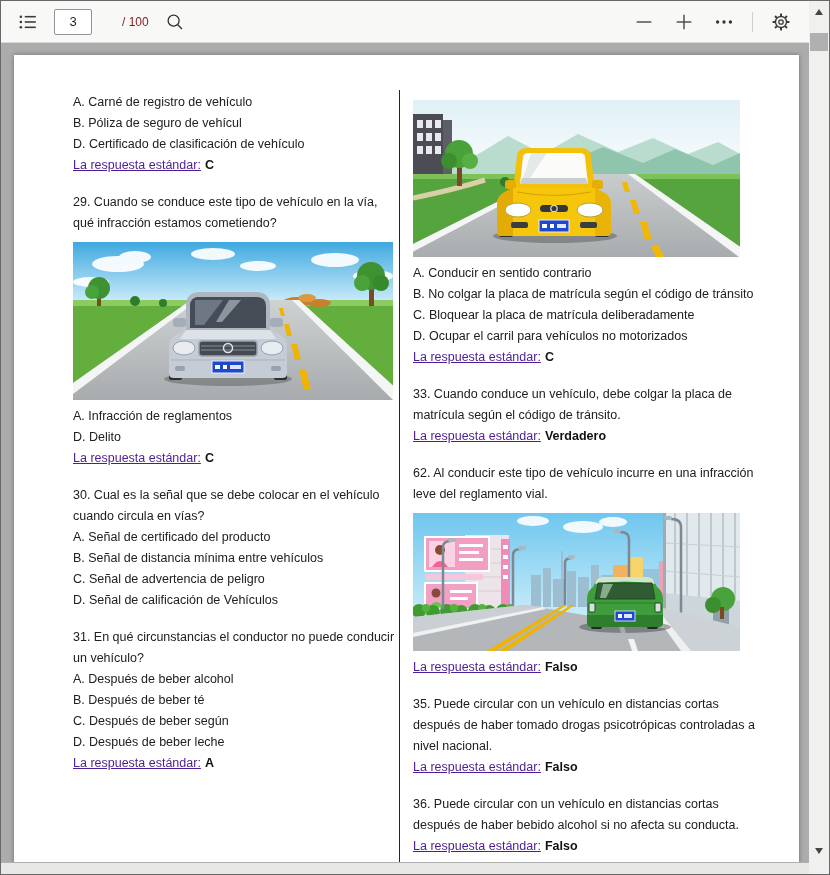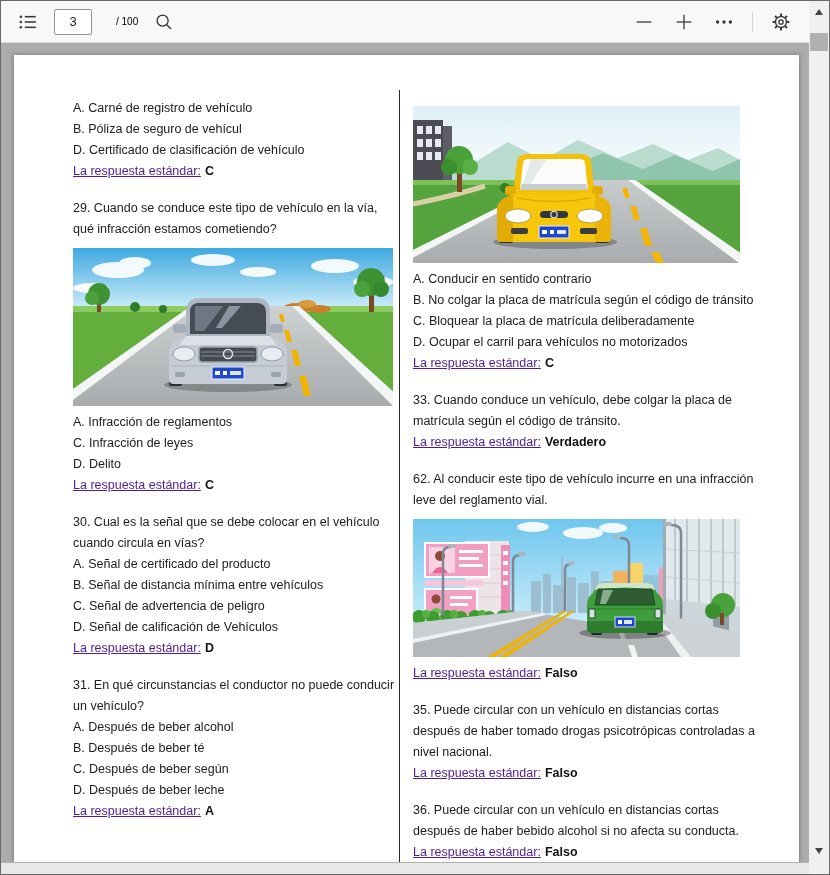--- a/index.html
+++ b/index.html
@@ -20,21 +20,21 @@
   .tb-right { margin-left:auto; display:flex; align-items:center; gap:16px; }
   .tb-btn {
     width:24px; height:24px; display:flex; align-items:center; justify-content:center;
     border-radius:3px; cursor:pointer; color:#3a3a3a;
   }
   .page-box {
     width:38px; height:26px; border:1px solid #949494; border-radius:2px; background:#fff;
     text-align:center; font-size:13px; color:#1f1f1f; outline:none;
     font-family:"Liberation Sans", sans-serif;
   }
-  .page-total { font-size:10px; color:#000000; margin-left:10px; }
+  .page-total { font-size:12px; color:#7f1d1d; margin-left:16px; }
   .tb-divider { width:1px; height:20px; background:#cfcfcf; }
 
   
   .v-rail {
     position:absolute; top:1px; right:1px; width:20px; bottom:13px;
     background:#f0f0ef; z-index:6;
   }
   .arrow-up, .arrow-down { position:absolute; left:0; width:20px; height:12px; cursor:pointer; }
   .arrow-up { top:6px; }
   .arrow-down { bottom:4px; }
@@ -51,21 +51,21 @@
   }
   .corner-cell { position:absolute; right:1px; bottom:1px; width:20px; height:12px; background:#f0f0ef; z-index:6; }
 
   
   .viewer { position:absolute; left:1px; right:21px; top:43px; bottom:13px; overflow:hidden; background:#acacac; }
   .pdf-page {
     position:absolute; left:13px; top:12px; width:785px; height:1100px; background:#ffffff;
     box-shadow:0 0 5px rgba(0,0,0,.35);
   }
   .col-divider { position:absolute; left:385px; top:35px; bottom:0; width:1px; background:#262626; }
-  .col { position:absolute; top:43px; font-size:12.5px; line-height:21px; color:#202020; }
+  .col { position:absolute; top:37px; font-size:12.5px; line-height:21px; color:#202020; }
   .col-left  { left:59px;  width:322px; }
   .col-right { left:399px; width:347px; }
   .q { margin-bottom:16px; }
   .stem, .opt { }
   .answer-line { }
   .answer-link { color:#4c1d95; text-decoration:underline; cursor:pointer; }
   .answer-value { font-weight:bold; color:#111; margin-left:4px; }
   .illus { display:block; margin:8px 0 6px; }
   .illus-first { margin-top:8px; }
 </style>
@@ -228,36 +228,32 @@
           <ellipse cx="199" cy="106" rx="11" ry="7" fill="#e9edf1" stroke="#949ea8"></ellipse>
           <line x1="98" y1="118" x2="212" y2="118" stroke="#aab1bb"></line>
           <rect x="139" y="119" width="32" height="12" fill="#1d49cf" stroke="#e8ecff"></rect>
           <rect x="142" y="123" width="5" height="4" fill="#fff"></rect>
             <rect x="150" y="123" width="4" height="4" fill="#fff"></rect>
             <rect x="157" y="123" width="11" height="4" fill="#dfe6ff"></rect>
           <rect x="102" y="124" width="10" height="5" rx="2" fill="#9aa2ad"></rect>
           <rect x="198" y="124" width="10" height="5" rx="2" fill="#9aa2ad"></rect>
         </svg>
         <div class="opt">A. Infracción de reglamentos</div>
-        <div class="opt">C. Infracción de leyes</div>
         <div class="opt">D. Delito</div>
         <div class="answer-line">
           <a class="answer-link">La respuesta estándar:</a><span class="answer-value">C</span>
         </div>
       </div>
 
       <div class="q">
         <div class="stem">30. Cual es la señal que se debe colocar en el vehículo cuando circula en vías?</div>
         <div class="opt">A. Señal de certificado del producto</div>
         <div class="opt">B. Señal de distancia mínima entre vehículos</div>
         <div class="opt">C. Señal de advertencia de peligro</div>
         <div class="opt">D. Señal de calificación de Vehículos</div>
-        <div class="answer-line">
-          <a class="answer-link">La respuesta estándar:</a><span class="answer-value">D</span>
-        </div>
       </div>
 
       <div class="q">
         <div class="stem">31. En qué circunstancias el conductor no puede conducir un vehículo?</div>
         <div class="opt">A. Después de beber alcohol</div>
         <div class="opt">B. Después de beber té</div>
         <div class="opt">C. Después de beber según</div>
         <div class="opt">D. Después de beber leche</div>
         <div class="answer-line">
           <a class="answer-link">La respuesta estándar:</a><span class="answer-value">A</span>

